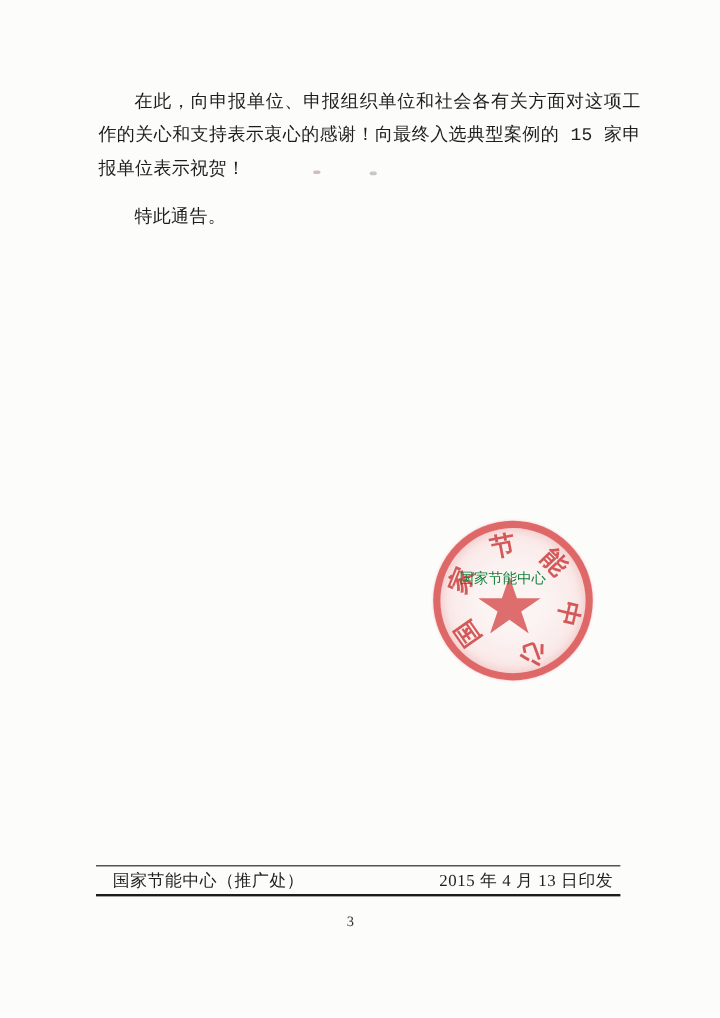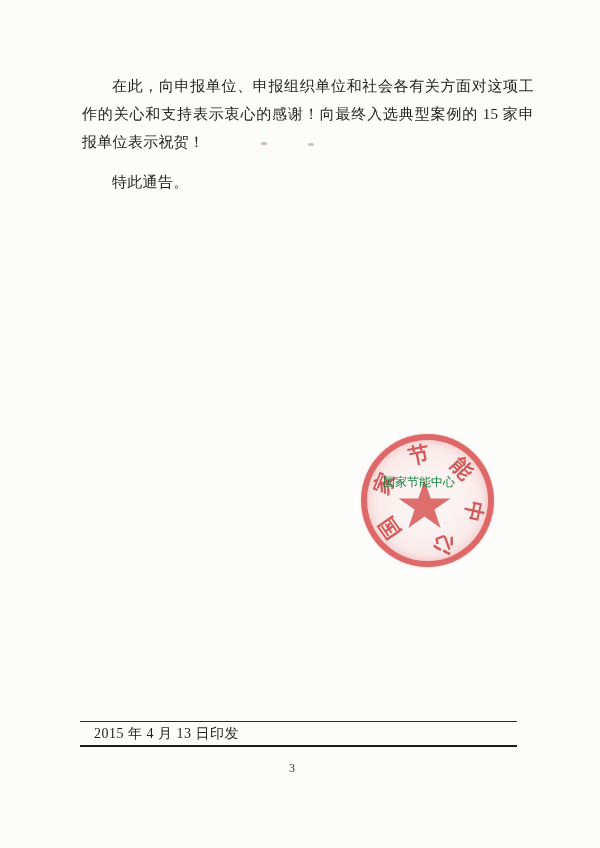--- a/index.html
+++ b/index.html
@@ -8,21 +8,21 @@
     background:#fcfcfb; overflow:hidden;
     font-family:"Liberation Serif","DejaVu Serif",serif;
     color:#1e1e1e;
   }
   
   .body-text {
     position:absolute; left:82px; top:72px; width:452px;
     font-size:15px; line-height:28px; text-align:justify;
     letter-spacing:0.3px;
   }
-  .body-text p { margin:0 0 12px 0; text-indent:2em; }
+  .body-text p { margin:0 0 12px 0; text-indent:2em;font-family:Liberation Mono, monospace; }
 
   
   .signature {
     position:absolute; left:344px; top:467px; width:150px;
     text-align:center; font-size:12px; line-height:31px;
     z-index:3; color:#15803d;
   }
 
   
   .seal {
@@ -88,20 +88,21 @@
     <span class="ring-char" style="--a:103deg">中</span>
     <span class="ring-char" style="--a:160deg">心</span>
     <div class="seal-star"></div>
   </div>
 
   <div class="signature">
     <div>国家节能中心</div>
   </div>
 
   <div class="footer">
+    <span>国家节能中心（推广处）</span>
     <span>2015 年 4 月 13 日印发</span>
   </div>
 
   <div class="page-num">3</div>
 
   <div class="speck speck1"></div>
   <div class="speck speck2"></div>
 
 </div>
 

